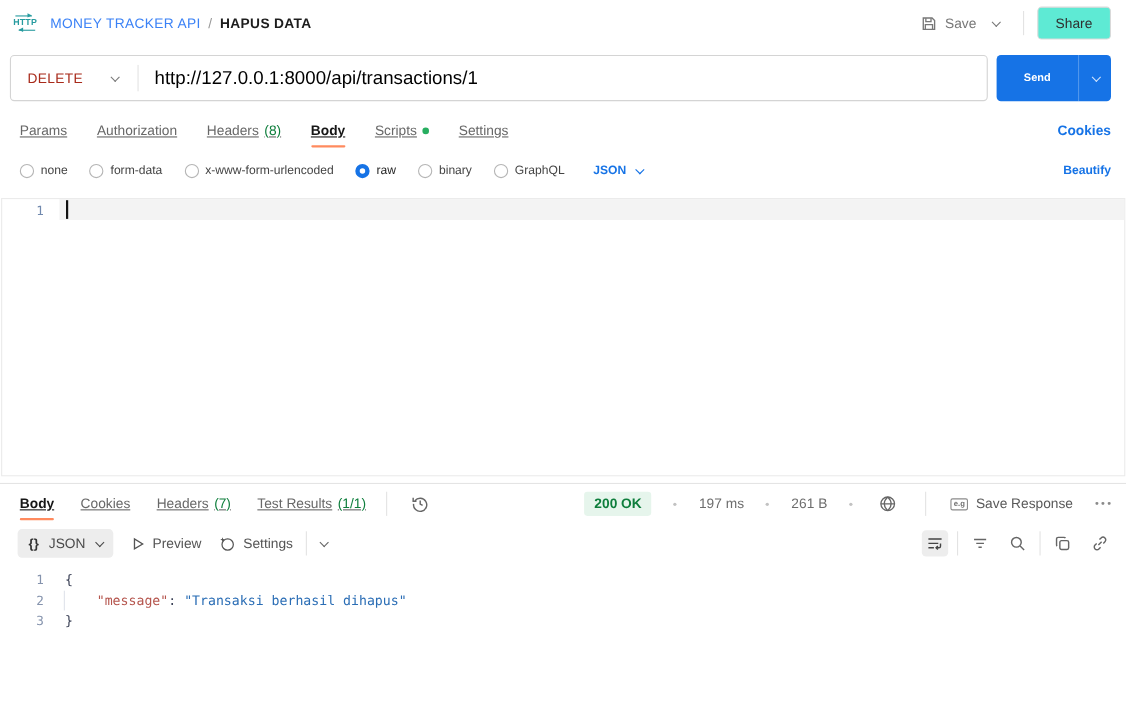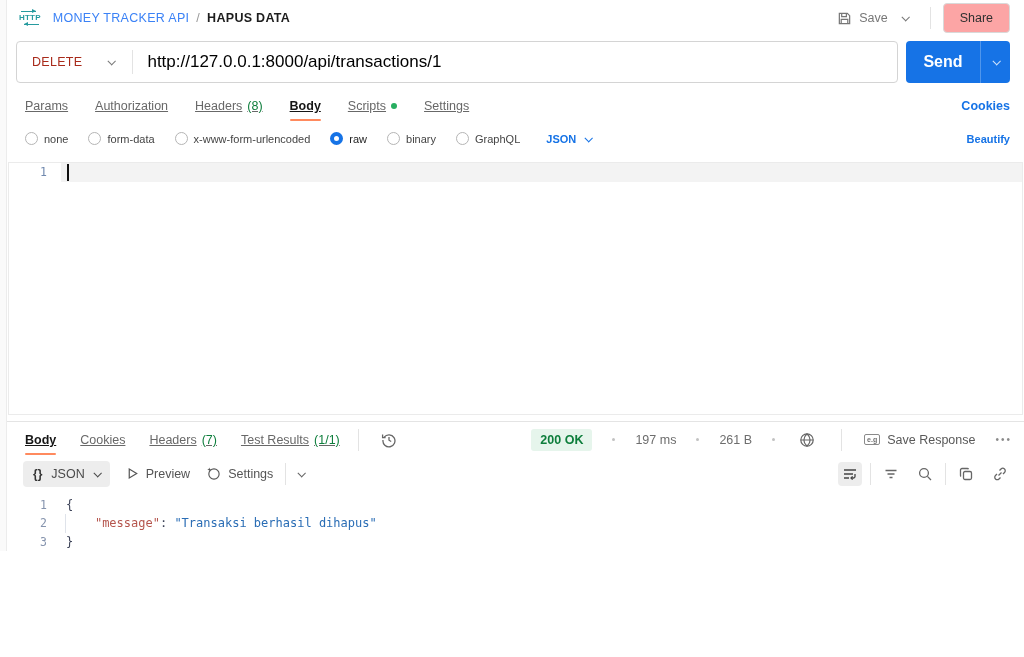--- a/index.html
+++ b/index.html
@@ -1,17 +1,17 @@
 <!DOCTYPE html>
 <html><head>
 <meta charset="utf-8">
 <style>
   * { margin:0; padding:0; box-sizing:border-box; }
   html,body { width:1024px; height:657px; background:#fff; font-family:"Liberation Sans", sans-serif; color:#212121; overflow:hidden; }
-  .app { display:flex; width:1024px; height:551px; }
+  .app { display:flex; width:1024px; height:551px;flex-direction:column; }
   .left-rail { width:7px; border-right:1px solid #ececec; background:#fafafa; flex:none; }
   .main { flex:1; display:flex; flex-direction:column; min-width:0; }
 
   
   .hdr { height:42px; display:flex; align-items:center; padding:0 14px 0 12px; }
   .http-ic { color:#279b9f; font-weight:bold; font-size:8px; letter-spacing:0.2px; line-height:1;
              display:flex; flex-direction:column; align-items:center; gap:1px; margin-right:12px; }
   .http-ic .arrow { width:18px; height:3px; position:relative; }
   .http-ic .arrow::before { content:""; position:absolute; left:0; right:3px; top:1px; border-top:1px solid #279b9f; }
   .http-ic .arrow.r::after { content:""; position:absolute; right:1px; top:-1px; border:2.5px solid transparent; border-left:4px solid #279b9f; }
@@ -20,34 +20,34 @@
   .crumb { font-size:12.5px; letter-spacing:0.3px; display:flex; gap:7px; align-items:center; }
   .crumb .dim { color:#3b82f6; }
   .crumb .sep { color:#9a9a9a; }
   .crumb .cur { color:#1d1d1d; font-weight:bold; }
   .hdr-right { margin-left:auto; display:flex; align-items:center; }
   .save-btn { display:flex; align-items:flex-start; gap:7px; color:#777; font-size:12.5px; cursor:pointer; padding:6px 4px; }
   .chev { width:6px; height:6px; border-right:1.5px solid currentColor; border-bottom:1.5px solid currentColor;
           transform:rotate(45deg) translateY(-1px); display:inline-block; }
   .save-chev { color:#777; margin:0 10px 0 10px; }
   .vdiv { width:1px; height:22px; background:#e3e3e3; margin:0 12px; }
-  .share-btn { border:1px solid #d9d9d9; border-radius:4px; background:#fca5a5; font-size:12.5px; color:#303030;
+  .share-btn { border:1px solid #d9d9d9; border-radius:4px; background:#5eead4; font-size:12.5px; color:#303030;
                padding:7px 16px; cursor:pointer; font-family:inherit; }
 
   
   .req-row { height:58px; display:flex; align-items:center; padding:0 14px 0 9px; gap:8px; }
   .url-box { flex:1; height:42px; border:1px solid #d4d4d4; border-radius:4px; display:flex; align-items:center; background:#fff; }
   .method { display:flex; align-items:center; gap:26px; padding:0 18px 0 15px; cursor:pointer; }
   .method-label { color:#a82a1a; font-weight:normal; font-size:12.5px; letter-spacing:0.3px; }
   .method .chev { color:#7a7a7a; }
   .url-sep { width:1px; height:24px; background:#e3e3e3; }
   .url-text { font-size:17px; color:#000000; padding:0 14px; white-space:nowrap; overflow:hidden; flex:1; }
   .send-btn { width:104px; height:42px; background:#1673e6; border:none; border-radius:4px; display:flex; align-items:stretch;
               color:#fff; cursor:pointer; font-family:inherit; padding:0; flex:none; }
-  .send-main { flex:1; display:flex; align-items:center; justify-content:center; font-size:16px; font-weight:bold; }
+  .send-main { flex:1; display:flex; align-items:center; justify-content:center; font-size:10px; font-weight:bold; }
   .send-split { width:30px; display:flex; align-items:center; justify-content:center; border-left:1px solid rgba(255,255,255,0.25); }
   .send-split .chev { color:#cfe2fb; }
 
   
   .tabs-row { height:38px; display:flex; align-items:center; padding:0 14px 0 18px; gap:27px; font-size:12.5px; color:#686868; }
   .tab { position:relative; cursor:pointer; padding:11px 0; display:flex; align-items:center; gap:5px; white-space:nowrap;text-decoration:underline; }
   .tab .cnt { color:#0e7e3c; }
   .tab.active { color:#161616; font-weight:bold; }
   .tab.active::after { content:""; position:absolute; left:0; right:0; bottom:3px; height:2px; background:#ff8a5e; border-radius:1px; }
   .dot-green { width:6px; height:6px; border-radius:50%; background:#27ae60; display:inline-block; }

